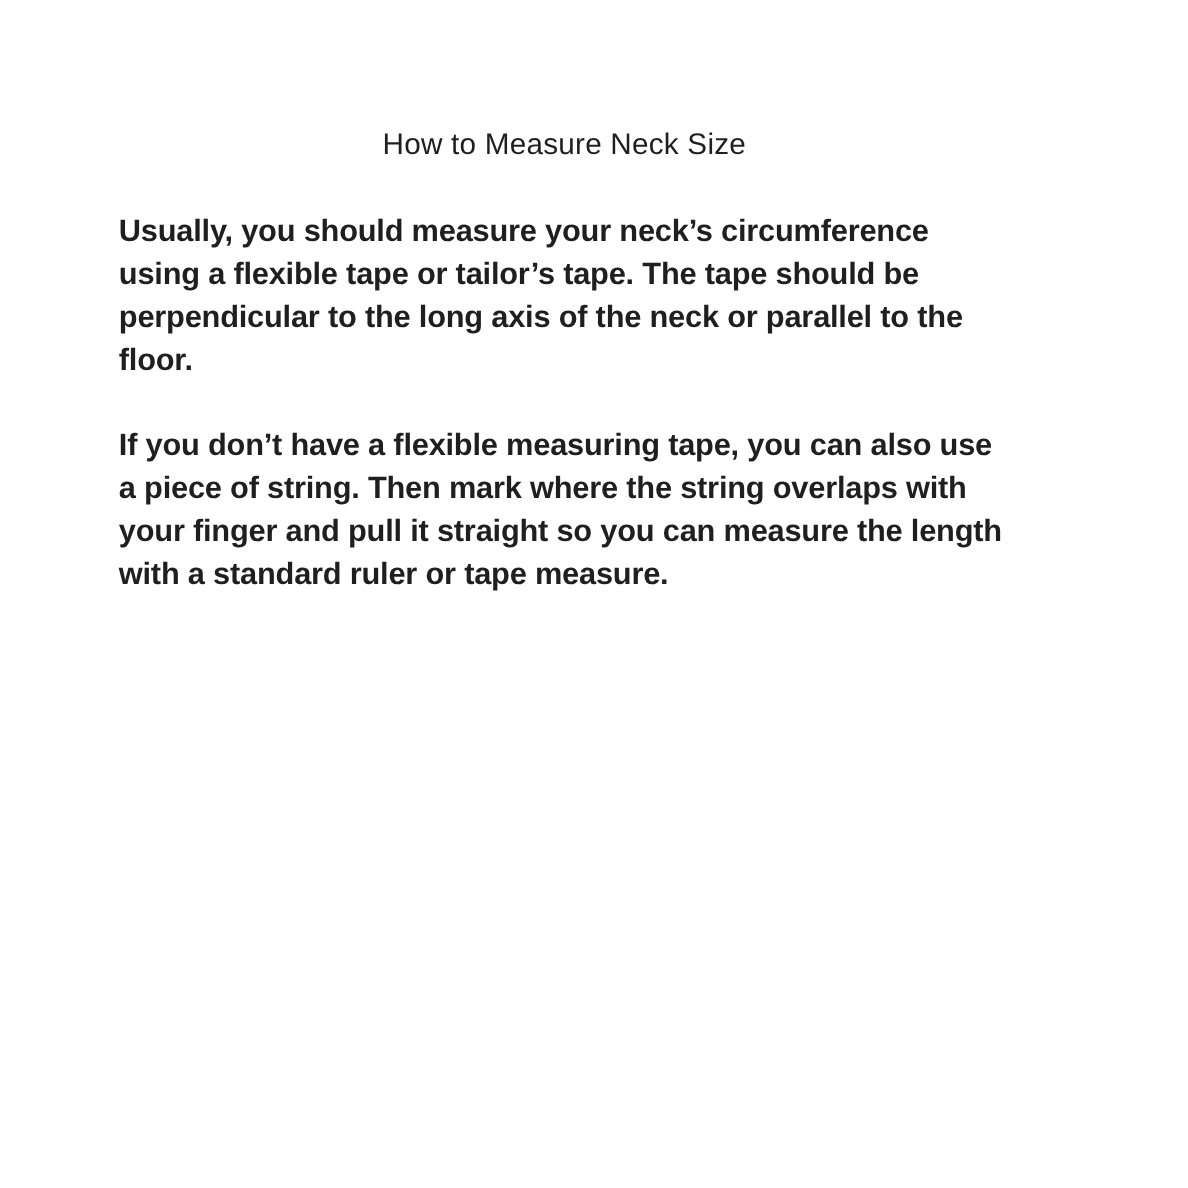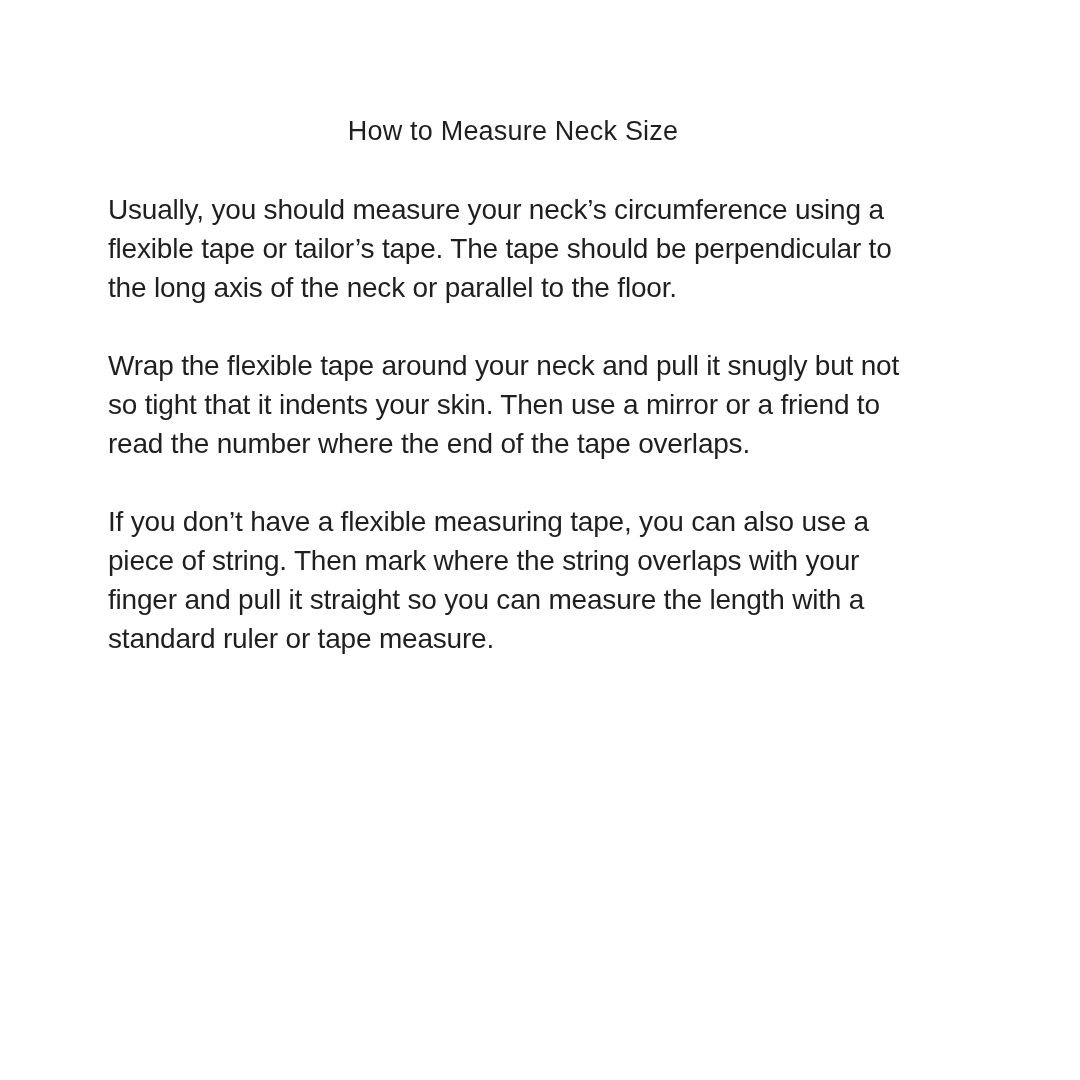--- a/index.html
+++ b/index.html
@@ -26,36 +26,35 @@
     font-size: 27px;
     font-weight: 400;
     line-height: 39px;
     text-align: center;
     letter-spacing: 0.2px;
     margin: 0;
     color: #1f1f1f;
   }
   .body-text p {
     font-size: 28px;
-    font-weight: 400;
+    font-weight: 700;
     line-height: 39px;
     letter-spacing: -0.2px;
     margin: 39px 0 0 0;
     max-width: 858px;
     color: #1f1f1f;
   }
 </style>
 </head>
 <body>
 
 <div class="page">
   <h1 class="title">How to Measure Neck Size</h1>
 
   <div class="body-text">
     <p>Usually, you should measure your neck’s circumference using a flexible tape or tailor’s tape. The tape should be perpendicular to the long axis of the neck or parallel to the floor.</p>
 
 
-    <p>Wrap the flexible tape around your neck and pull it snugly but not so tight that it indents your skin. Then use a mirror or a friend to read the number where the end of the tape overlaps.</p>
 
     <p>If you don’t have a flexible measuring tape, you can also use a piece of string. Then mark where the string overlaps with your finger and pull it straight so you can measure the length with a standard ruler or tape measure.</p>
 
   </div>
 </div>
 
 </body></html>

